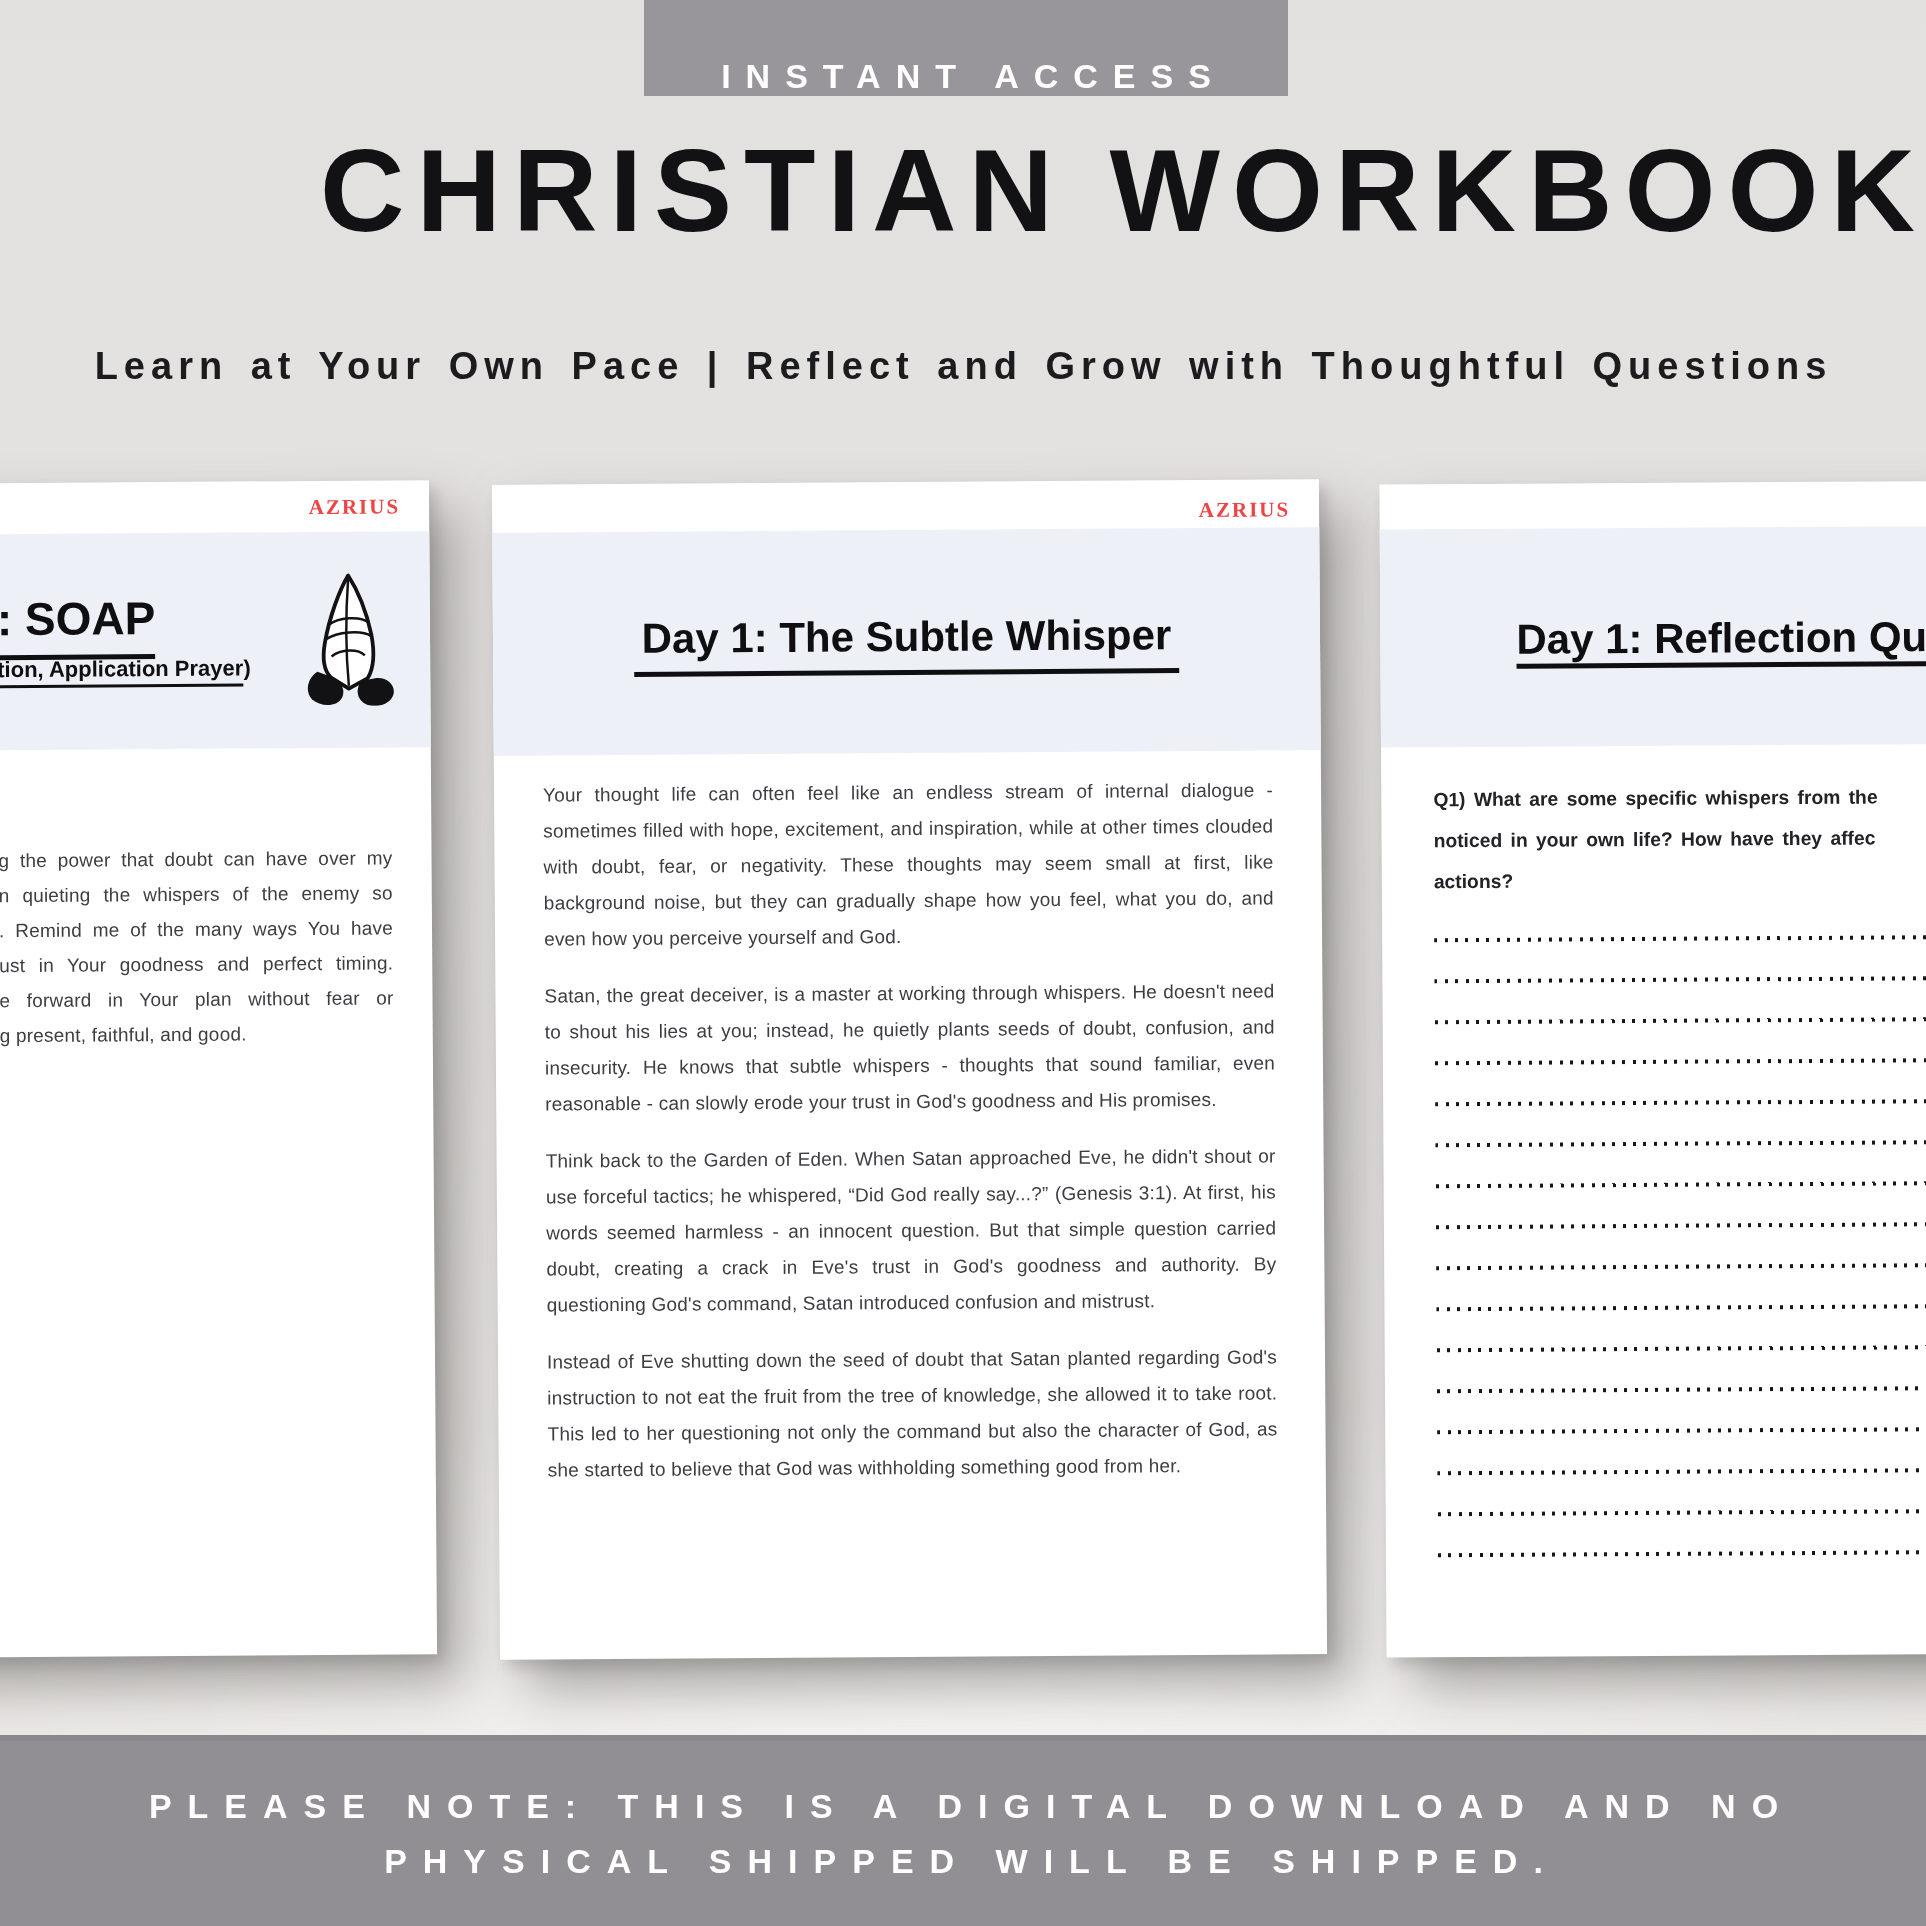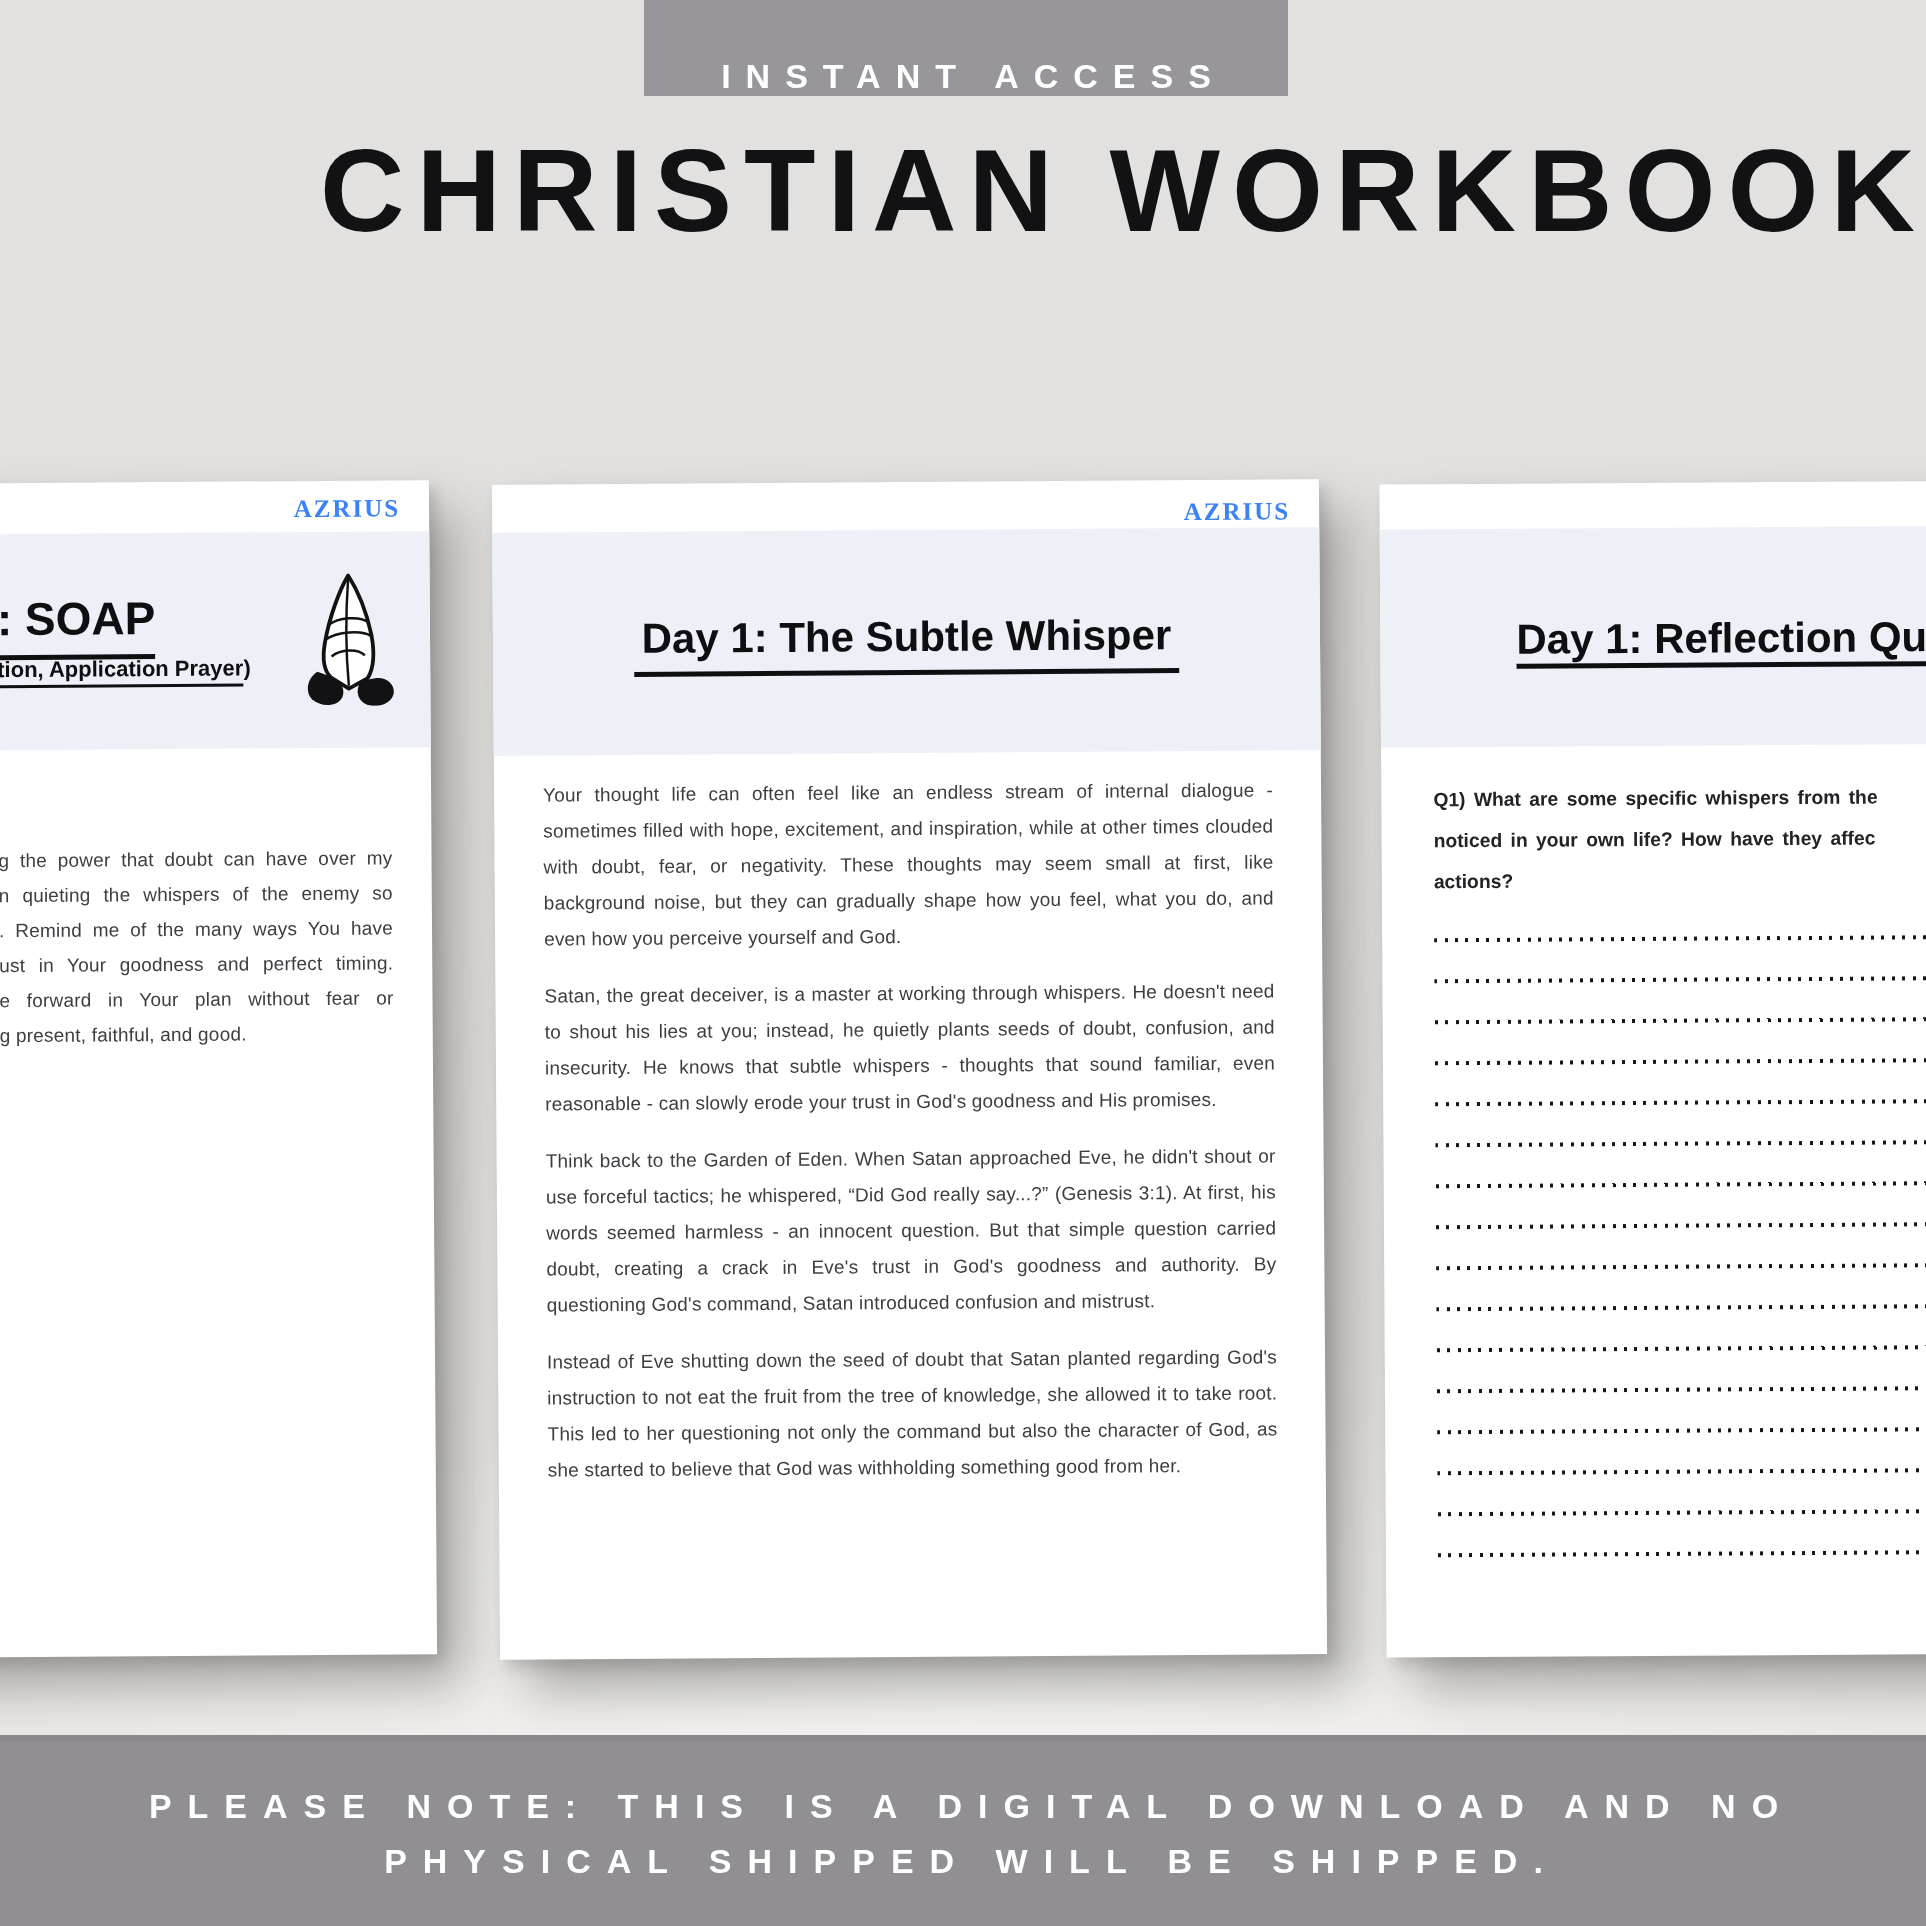--- a/index.html
+++ b/index.html
@@ -34,21 +34,21 @@
   
   .page{
     position:absolute; background:#fff;
     box-shadow: 26px 30px 51px rgba(96,93,90,.50), 6px 8px 14px rgba(0,0,0,.15);
   }
   .page .banner{
     position:absolute; left:0; right:0; background:var(--page-banner,#edf0f6);
   }
   .brand{
     position:absolute; font-family:"Liberation Serif", serif; font-weight:bold;
-    font-size:25px; letter-spacing:2px; color:#3b82f6;margin-left:40px;
+    font-size:21px; letter-spacing:2px; color:#ef4444;margin-left:40px;
   }
   .day-title{
     font-weight:bold; color:#0f0f12; white-space:nowrap;
     border-bottom:5px solid #0f0f12;
   }
   
   .page-left{ left:-386px; top:483px; width:819px; height:1174px; transform:rotate(-0.4deg); }
   .page-left .banner{ top:51px; height:216px; }
   .pl-title{
     position:absolute; left:386px; top:109px; font-size:46px;
@@ -106,20 +106,21 @@
 </head>
 <body>
 
 <div class="stage">
 
   <div class="badge">
     <span>INSTANT ACCESS</span>
   </div>
 
   <div class="main-title">CHRISTIAN WORKBOOK</div>
+  <div class="sub-title">Learn at Your Own Pace | Reflect and Grow with Thoughtful Questions</div>
 
   <div class="page page-left">
     <span class="brand" style="right:29px; top:14px;">AZRIUS</span>
     <div class="banner"></div>
     <span class="pl-title day-title">: SOAP</span>
     <div class="pl-sub"><span class="u">tion, Application Prayer</span><span>)</span></div>
 
     <svg class="pray" viewBox="0 0 100 140">
       <path d="M16 104 C6 110 2 124 10 133 C20 142 37 141 42 131 C45 124 42 117 35 111 Z" fill="#121214"></path>
       <path d="M62 114 C56 122 57 133 66 138 C77 144 93 139 96 128 C98 118 89 110 78 111 Z" fill="#121214"></path>

